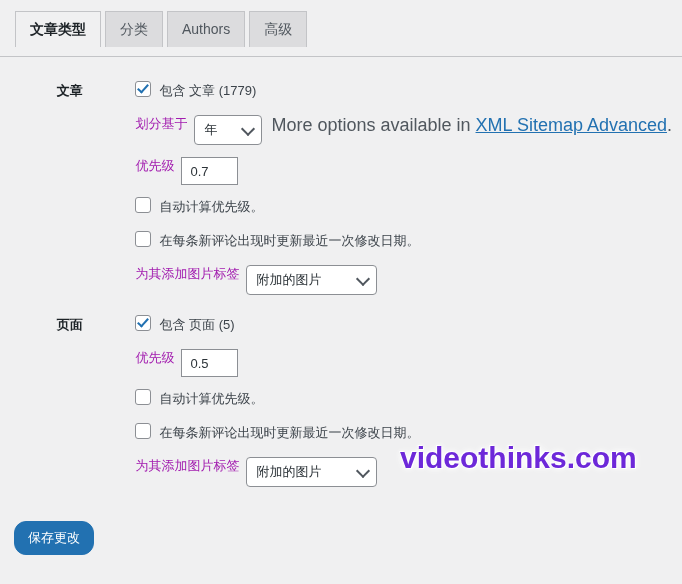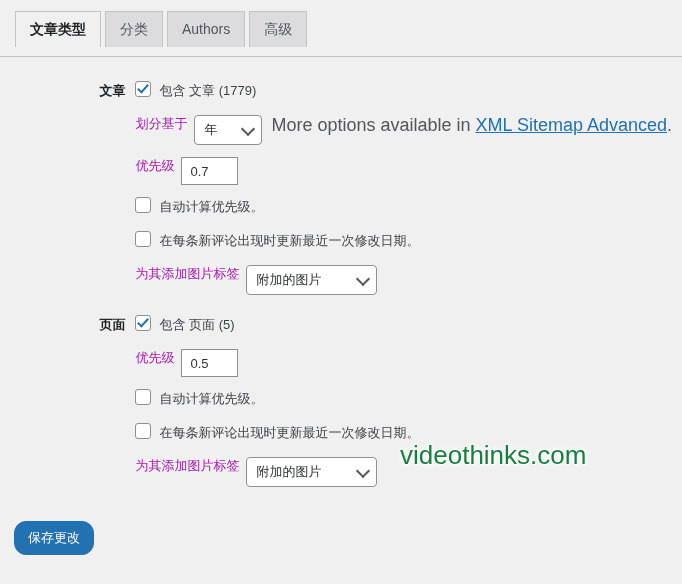--- a/index.html
+++ b/index.html
@@ -68,21 +68,21 @@
   }
 
   
   .form-table {
     width: 100%;
     border-collapse: collapse;
     margin-top: 14px;
   }
   .form-table th {
     width: 200px;
-    text-align: right;
+    text-align: center;
     vertical-align: top;
     padding: 12px 10px 12px 14px;
     font-weight: bold;
     color: #1d2327;
     font-size: 13px;
     line-height: 1.3;
     box-sizing: border-box;
   }
   .form-table td {
     vertical-align: top;
@@ -226,23 +226,23 @@
   .wm-line1 {
     font-size: 26px;
     font-weight: bold;
     color: #a8d0f5;
     letter-spacing: 1px;
     text-shadow: 0 0 6px #ffffff, 0 0 10px #ffffff, 1px 1px 0 #ffffff, -1px -1px 0 #ffffff;
     line-height: 1.1;
     padding-left: 28px;
   }
   .wm-line2 {
-    font-size: 26px;
-    font-weight: normal;
-    color: #15803d;
+    font-size: 30px;
+    font-weight: bold;
+    color: #6d28d9;
     letter-spacing: 0px;
     text-shadow: 0 0 6px #ffffff, 0 0 10px #ffffff, 1px 1px 0 #ffffff, -1px -1px 0 #ffffff;
     line-height: 1.15;
   }
 </style>
 </head>
 <body>
 
 <div class="tab-bar">
   <div class="tab active">

